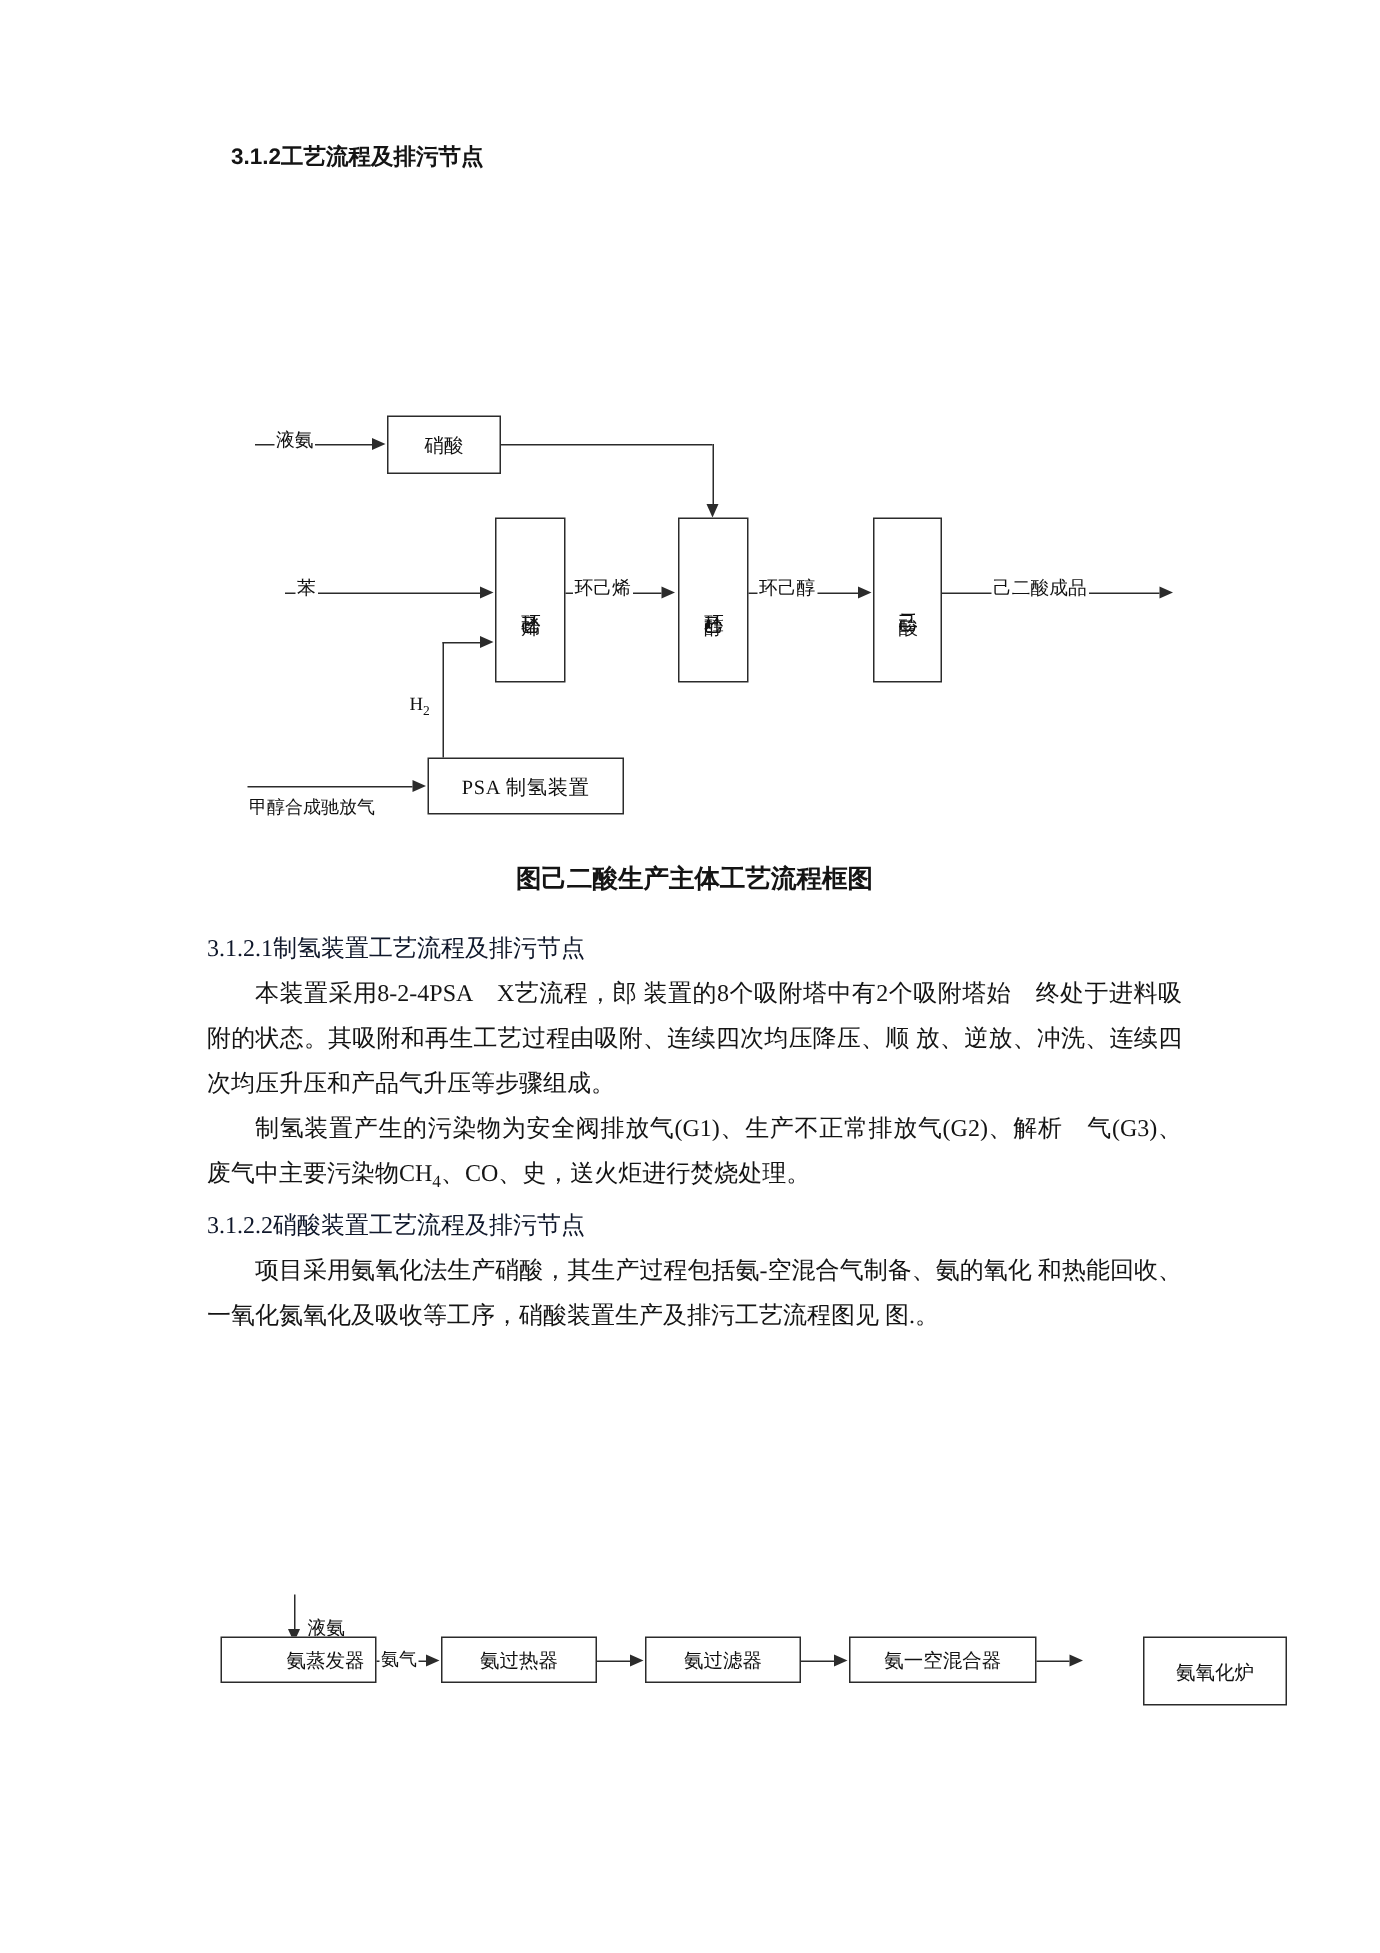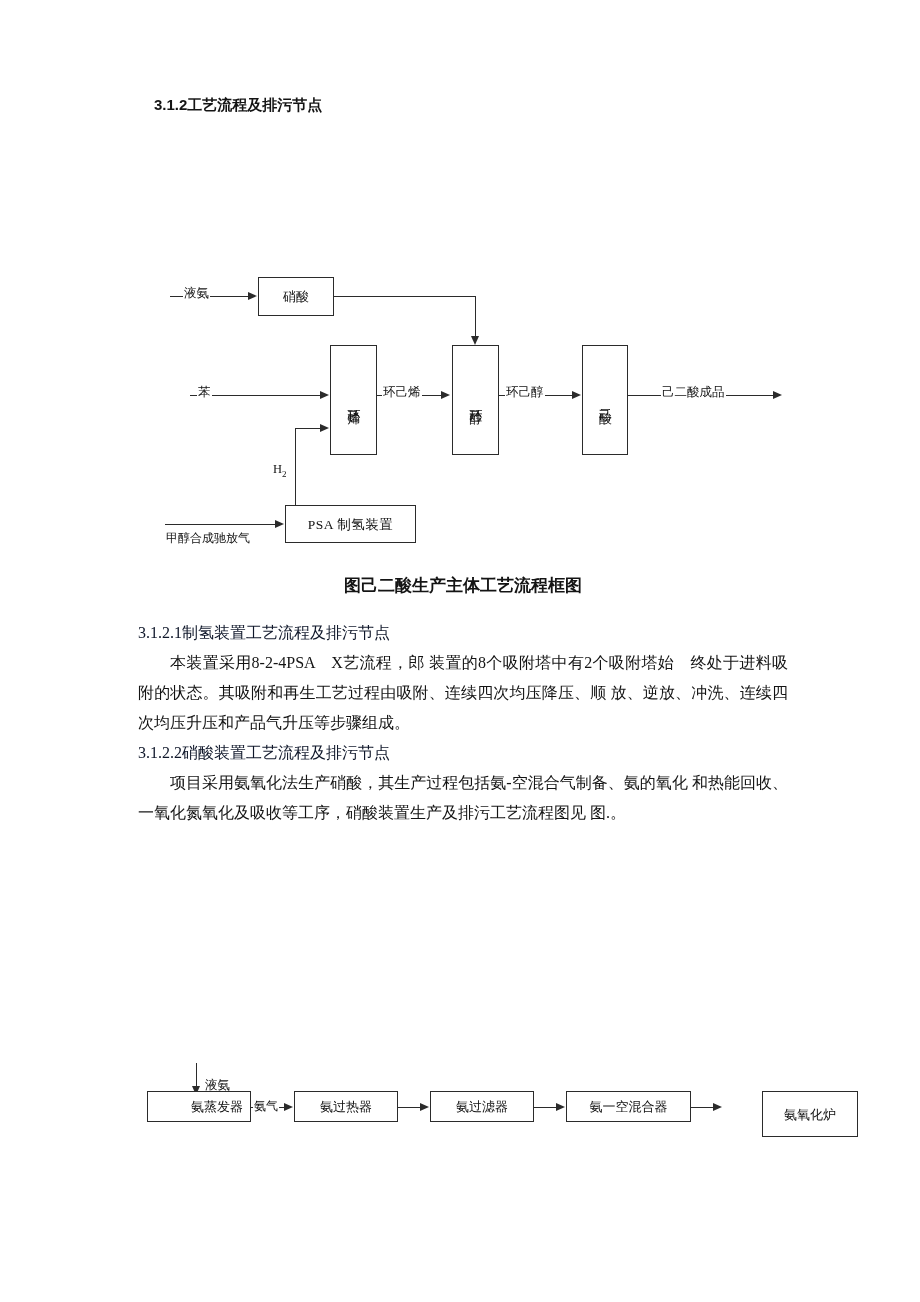--- a/index.html
+++ b/index.html
@@ -192,20 +192,21 @@
     <div class="fbox" style="left:285px; top:505px; width:131px; height:38px; font-size:13.5px; letter-spacing:0.5px;">PSA 制氢装置</div>
   </div>
 
   <div class="content" style="top:572px;">
     <p class="fig-caption">图己二酸生产主体工艺流程框图</p>
   </div>
 
   <div class="content" style="top:618px;">
     <h3 class="subsection-heading">3.1.2.1制氢装置工艺流程及排污节点</h3>
     <p class="body-par indent">本装置采用8-2-4PSA　X艺流程，郎 装置的8个吸附塔中有2个吸附塔始　终处于进料吸附的状态。其吸附和再生工艺过程由吸附、连续四次均压降压、顺 放、逆放、冲洗、连续四次均压升压和产品气升压等步骤组成。</p>
+    <p class="body-par indent"><span>制氢装置产生的污染物为安全阀排放气(G1)、生产不正常排放气(G2)、解析　气(G3)、废气中主要污染物CH</span><sub>4</sub><span>、CO、史，送火炬进行焚烧处理。</span></p>
     <h3 class="subsection-heading">3.1.2.2硝酸装置工艺流程及排污节点</h3>
     <p class="body-par indent">项目采用氨氧化法生产硝酸，其生产过程包括氨-空混合气制备、氨的氧化 和热能回收、一氧化氮氧化及吸收等工序，硝酸装置生产及排污工艺流程图见 图.。</p>
   </div>
 
   <div class="diagram" style="left:0; top:0; width:920px; height:1302px;">
 
     <div class="vline" style="left:196px; top:1063px; height:23px;"></div>
     <div class="arrow-d" style="left:191.5px; top:1086px;"></div>
     <div class="flabel" style="left:204px; top:1078px;">液氨</div>
 

